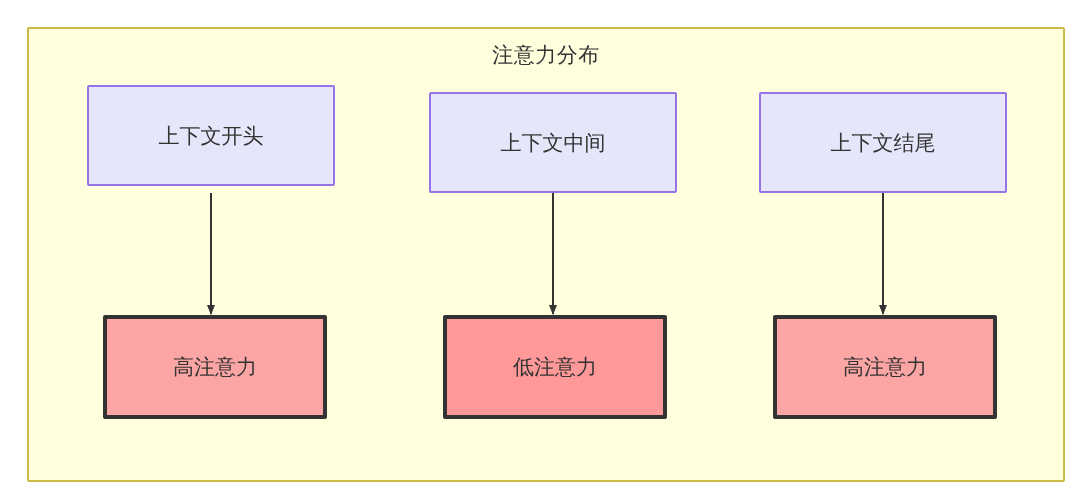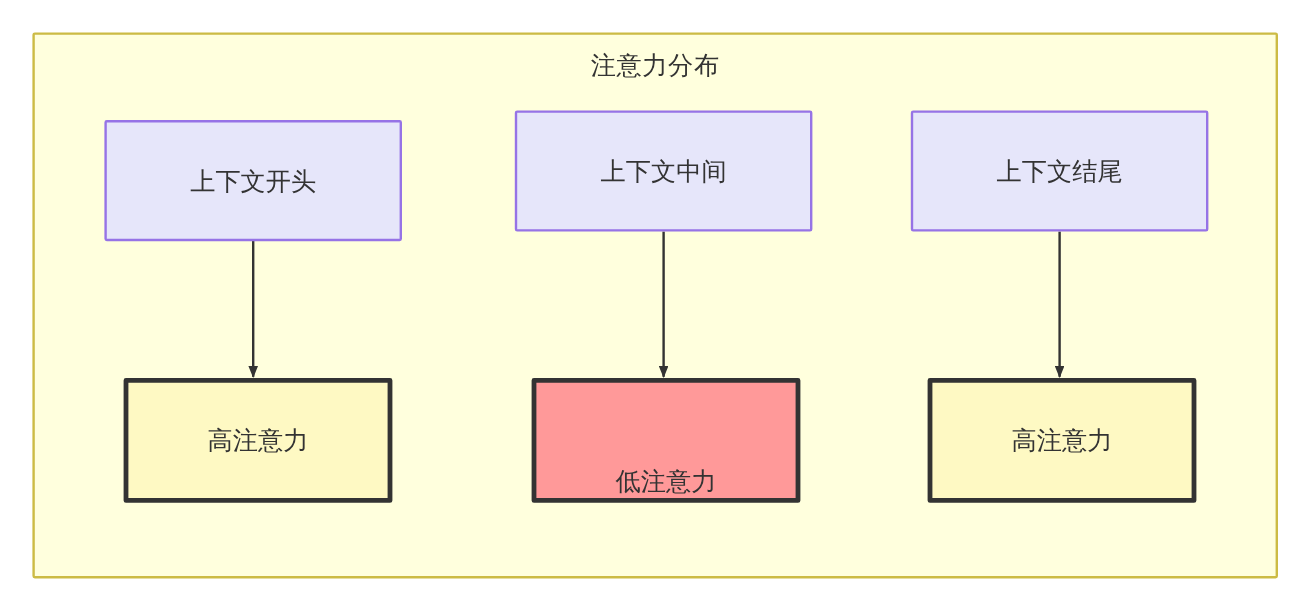--- a/index.html
+++ b/index.html
@@ -68,31 +68,31 @@
   }
 
   .node-attn {
     width: 224px;
     height: 104px;
     border: 4px solid #333333;
     border-radius: 2px;
     font-size: 21px;
   }
 
-  .fill-high { background: #fef9c3; }
+  .fill-high { background: #fca5a5; }
   .fill-low  { background: #ff9999; }
 
   
-  .pos-ctx-start  { left: 87px;  top: 100px; }
+  .pos-ctx-start  { left: 87px;  top: 85px; }
   .pos-ctx-middle { left: 429px; top: 92px; }
   .pos-ctx-end    { left: 759px; top: 92px; }
 
   
   .pos-attn-1 { left: 103px; top: 315px; }
-  .pos-attn-2 { left: 443px; top: 315px; align-items: flex-end; }
+  .pos-attn-2 { left: 443px; top: 315px; }
   .pos-attn-3 { left: 773px; top: 315px; }
 
   
   .edge-layer {
     position: absolute;
     left: 0;
     top: 0;
     width: 1080px;
     height: 496px;
     pointer-events: none;

